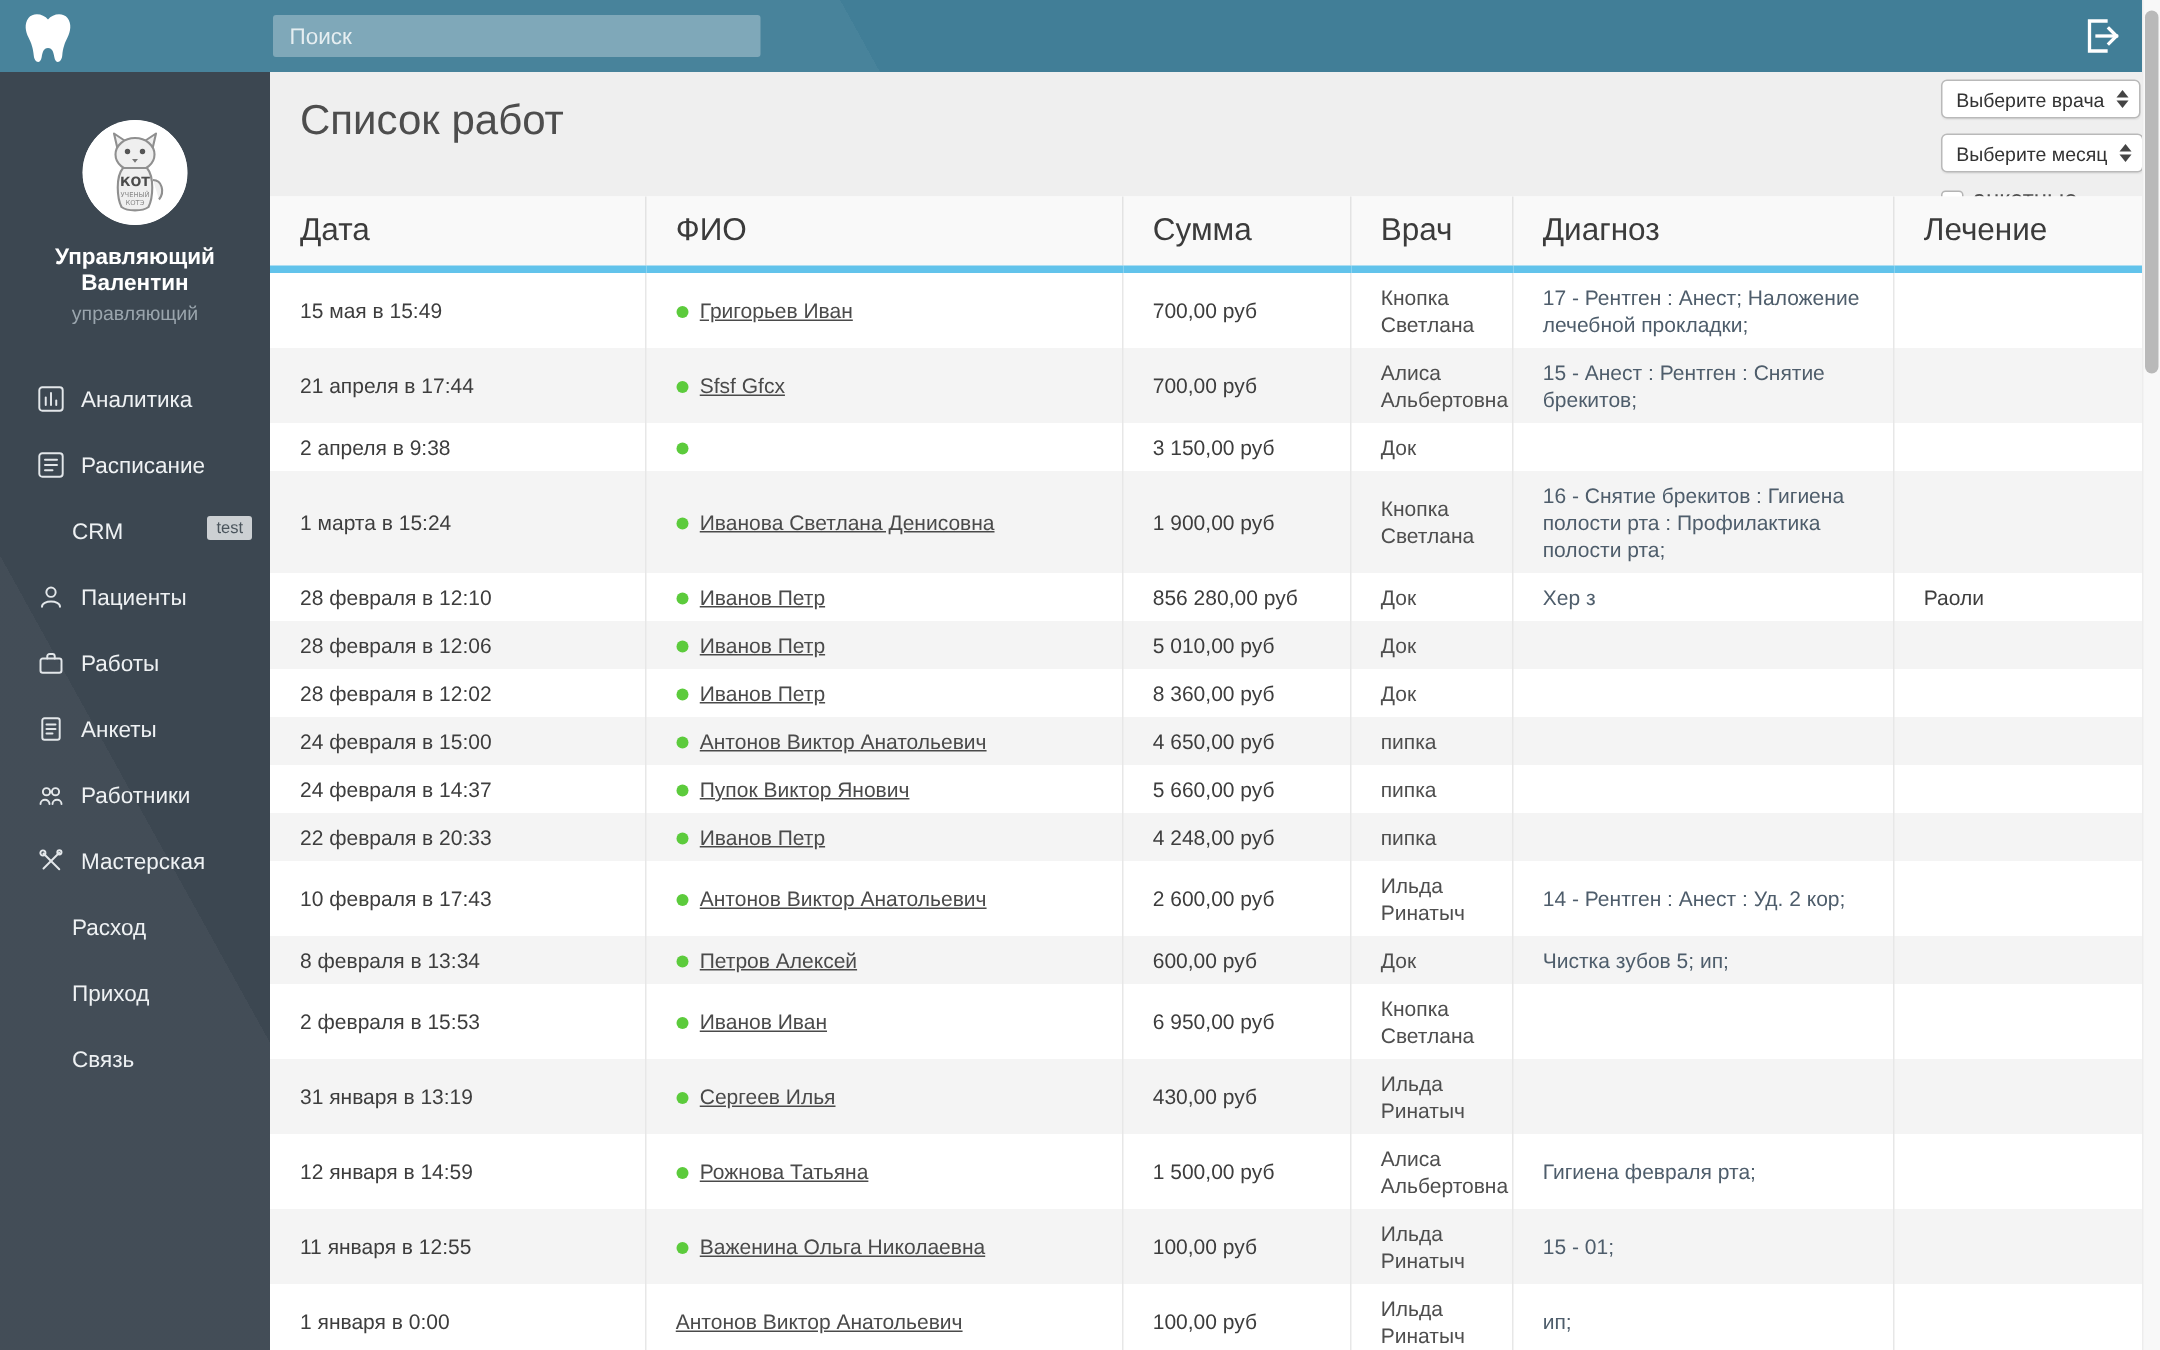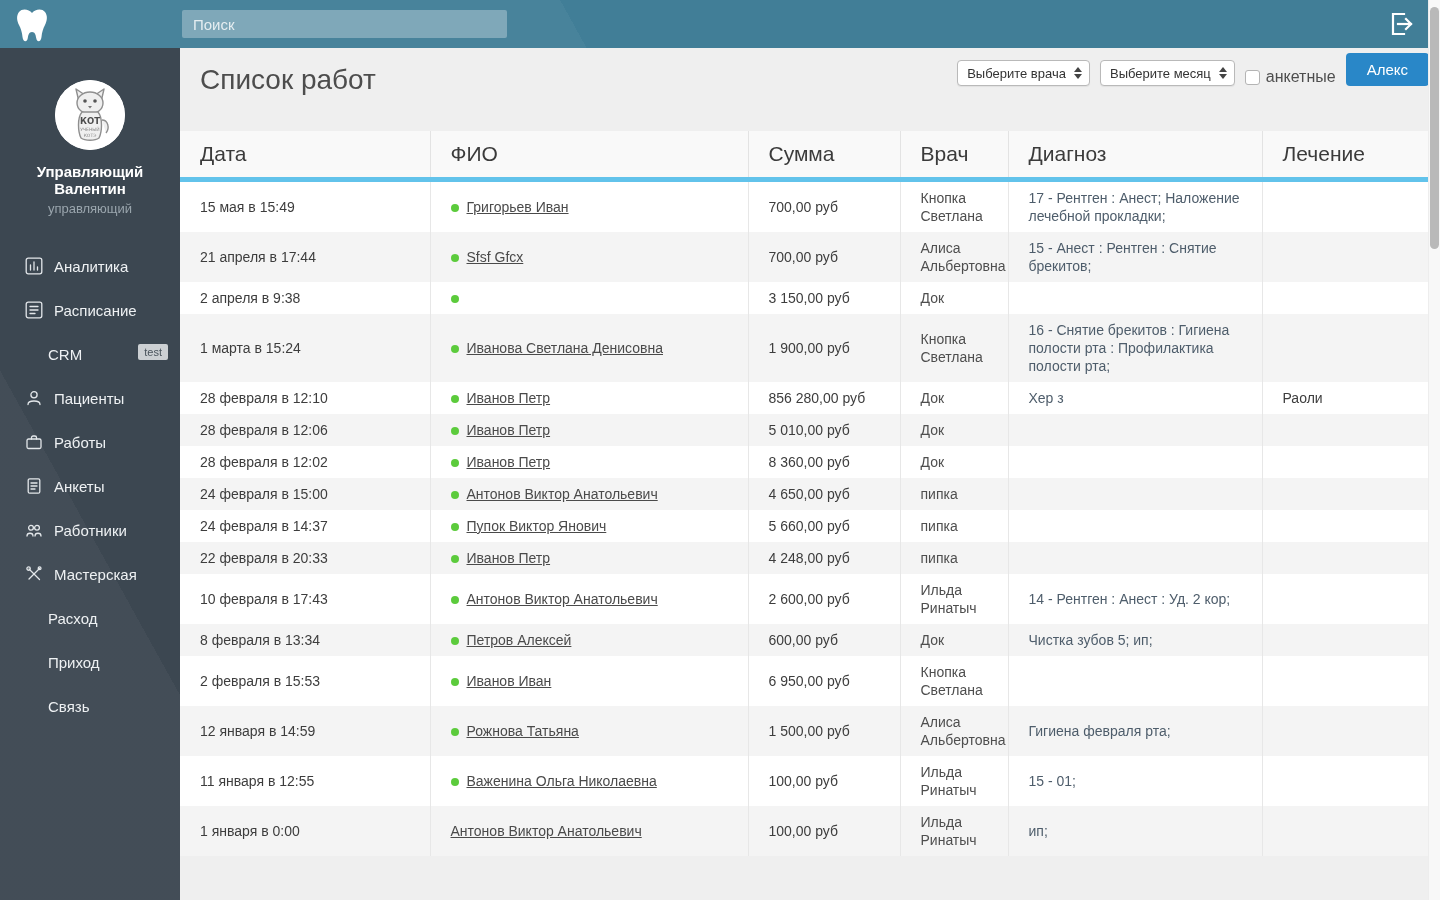--- a/index.html
+++ b/index.html
@@ -23,21 +23,21 @@
   nav { margin-top:28px; }
   .mi { position:relative; height:44px; display:flex; align-items:center; padding-left:25px; cursor:pointer; color:#eef1f3; font-size:15px; }
   .mi .ic { width:18px; height:18px; margin-right:11px; flex:0 0 18px; }
   .mi .ic svg { stroke:#e3e7ea; fill:none; stroke-width:1.3; stroke-linecap:round; stroke-linejoin:round; width:18px; height:18px; }
   .mi.noicon .lbl { margin-left:23px; }
   .badge { position:absolute; right:12px; top:12px; background:#ccd0d3; color:#4a545c; font-size:11px; padding:2px 6px; border-radius:2px; }
 
   
   main { position:absolute; left:180px; top:48px; width:1260px; height:852px; background:#efefef; overflow:hidden; }
   h1 { font-size:28px; font-weight:400; color:#4d4d4d; margin:16px 0 0 20px; }
-  .filters { position:absolute; top:5px; right:11px; display:flex; align-items:flex-end; gap:10px; }
+  .filters { position:absolute; top:5px; right:11px; display:flex; align-items:flex-start; gap:10px;flex-direction:column; }
   .select { display:flex; align-items:center; height:26px; background:#fff; border:1px solid #b9b9b9; border-radius:4px;
             padding:0 7px 0 9px; font-size:13px; color:#333; cursor:pointer; box-shadow:0 1px 1px rgba(0,0,0,0.06); }
   .select .txt { white-space:nowrap; }
   .updown { display:inline-flex; flex-direction:column; margin-left:8px; gap:2px; }
   .updown i { display:block; width:0; height:0; border-left:4px solid transparent; border-right:4px solid transparent; }
   .updown .up { border-bottom:5px solid #444; }
   .updown .dn { border-top:5px solid #444; }
   .chkwrap { display:flex; align-items:center; gap:6px; }
   .chk { appearance:none; -webkit-appearance:none; width:15px; height:15px; border:1px solid #b4b4b4; border-radius:3px; background:#fff; cursor:pointer; }
   .chklbl { font-size:16px; color:#4e4e4e; }
@@ -319,20 +319,28 @@
         </tr>
         <tr>
           <td>2 февраля в 15:53</td>
           <td><span class="dot"></span><a class="plink" href="#">Иванов Иван</a></td>
           <td>6 950,00 руб</td>
           <td class="doc">Кнопка Светлана</td>
           <td class="diag"></td>
           <td></td>
         </tr>
         <tr>
+          <td>31 января в 13:19</td>
+          <td><span class="dot"></span><a class="plink" href="#">Сергеев Илья</a></td>
+          <td>430,00 руб</td>
+          <td class="doc">Ильда Ринатыч</td>
+          <td class="diag"></td>
+          <td></td>
+        </tr>
+        <tr>
           <td>12 января в 14:59</td>
           <td><span class="dot"></span><a class="plink" href="#">Рожнова Татьяна</a></td>
           <td>1 500,00 руб</td>
           <td class="doc">Алиса Альбертовна</td>
           <td class="diag">Гигиена февраля рта;</td>
           <td></td>
         </tr>
         <tr>
           <td>11 января в 12:55</td>
           <td><span class="dot"></span><a class="plink" href="#">Важенина Ольга Николаевна</a></td>

